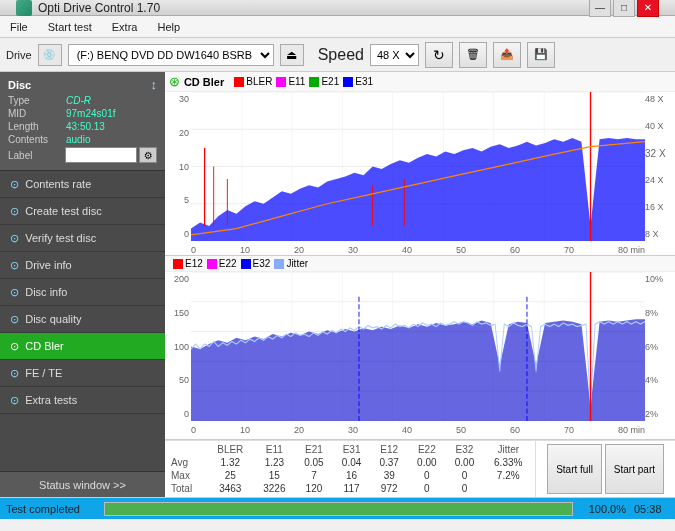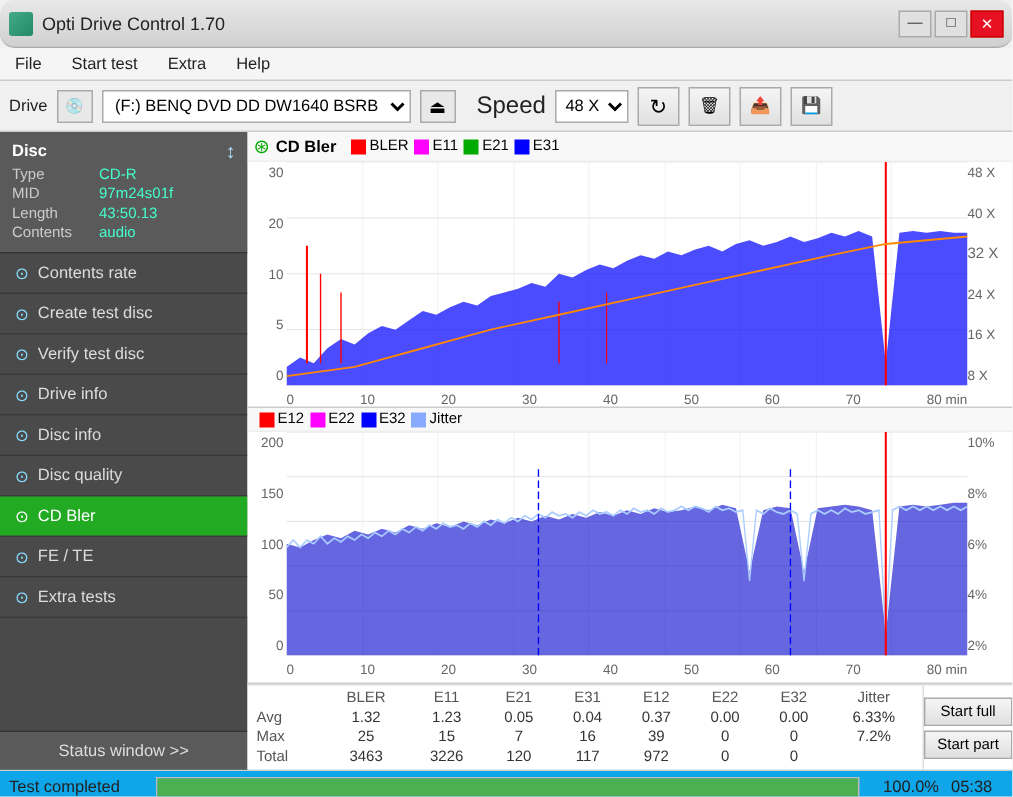--- a/index.html
+++ b/index.html
@@ -1,27 +1,26 @@
 <!DOCTYPE html>
 <html><head>
   <meta charset="utf-8">
   <style>
     * { box-sizing: border-box; margin: 0; padding: 0; }
     body { font-family: 'Segoe UI', Tahoma, sans-serif; font-size: 11px; background: #f0f0f0; width: 675px; height: 531px; overflow: hidden; }
     
     
     #titlebar {
       background: linear-gradient(to bottom, #e8e8e8, #d0d0d0);
-      height: 32px;
+      height: 16px;
       display: flex;
       align-items: center;
       justify-content: space-between;
-      padding: 0 6px;
+      padding: 0 16px;
       border-bottom: 1px solid #aaa;
-      border-radius: 10px;
     }
     #titlebar-icon { width: 16px; height: 16px; background: #4a8; border-radius: 2px; margin-right: 6px; flex-shrink: 0; }
     #titlebar-controls { display: flex; gap: 2px; }
     .titlebar-btn {
       width: 22px; height: 18px; display: flex; align-items: center; justify-content: center;
       font-size: 10px; cursor: pointer; border: 1px solid #aaa; background: #e0e0e0; color: #333;
     }
     .titlebar-btn.close { background: #e81123; color: white; border-color: #c00; }
 
     
@@ -185,33 +184,38 @@
 
   <div id="sidebar" style="width:165px;background:#4a4a4a;display:flex;flex-direction:column;flex-shrink:0;">
 
     <div id="disc-info-panel" style="background:#5a5a5a;padding:5px 8px;border-bottom:1px solid #333;">
       <div class="disc-header" style="display:flex;align-items:center;justify-content:space-between;margin-bottom:3px;gap:32px;">
         <span style="color:white;font-size:11px;font-weight:bold;">Disc</span>
         <span style="color:#adf;font-size:13px;cursor:pointer;">↕</span>
       </div>
       <div class="disc-row" style="display:flex;margin-bottom:2px;">
         <span class="disc-key" style="color:#ccc;font-size:10px;width:58px;">Type</span>
-        <span class="disc-val" style="color:#4fc;font-size:10px;">CD-R</span>
+        <span class="disc-val" style="color:#4fc;font-size:10px;font-style:italic;">CD-R</span>
       </div>
       <div class="disc-row" style="display:flex;margin-bottom:2px;">
         <span class="disc-key" style="color:#ccc;font-size:10px;width:58px;">MID</span>
         <span class="disc-val" style="color:#4fc;font-size:10px;">97m24s01f</span>
       </div>
       <div class="disc-row" style="display:flex;margin-bottom:2px;">
         <span class="disc-key" style="color:#ccc;font-size:10px;width:58px;">Length</span>
         <span class="disc-val" style="color:#4fc;font-size:10px;">43:50.13</span>
       </div>
       <div class="disc-row" style="display:flex;margin-bottom:2px;">
         <span class="disc-key" style="color:#ccc;font-size:10px;width:58px;">Contents</span>
         <span class="disc-val" style="color:#4fc;font-size:10px;">audio</span>
+      </div>
+      <div class="disc-row" style="display:flex;align-items:center;margin-bottom:2px;">
+        <span class="disc-key" style="color:#ccc;font-size:10px;width:58px;">Label</span>
+        <input id="label-input" type="text" style="width: 72px; height: 16px; border: 1px solid rgb(136, 136, 136); background: white; font-size: 10px; padding: 0px 2px;">
+        <div class="gear-btn" style="width:18px;height:16px;border:1px solid #888;background:#ccc;display:flex;align-items:center;justify-content:center;cursor:pointer;font-size:10px;margin-left:2px;">⚙</div>
       </div>
     </div>
 
     <div class="sidebar-item" style="height:27px;display:flex;align-items:center;padding:0 10px;cursor:pointer;color:#ddd;font-size:11px;gap:6px;border-bottom:1px solid #3a3a3a;">
       <span style="color:#8df;font-size:11px;">⊙</span>
       <span>Contents rate</span>
     </div>
     <div class="sidebar-item" style="height:27px;display:flex;align-items:center;padding:0 10px;cursor:pointer;color:#ddd;font-size:11px;gap:6px;border-bottom:1px solid #3a3a3a;">
       <span style="color:#8df;font-size:11px;">⊙</span>
       <span>Create test disc</span>
@@ -466,21 +470,21 @@
               <td style="color:#333;padding:1px 4px;text-align:center;">120</td>
               <td style="color:#333;padding:1px 4px;text-align:center;">117</td>
               <td style="color:#333;padding:1px 4px;text-align:center;">972</td>
               <td style="color:#333;padding:1px 4px;text-align:center;">0</td>
               <td style="color:#333;padding:1px 4px;text-align:center;">0</td>
               <td style="color:#333;padding:1px 4px;text-align:center;"></td>
             </tr>
           </tbody>
         </table>
       </div>
-      <div style="display:flex;flex-direction:column;justify-content:center;gap:3px;padding:3px 0;border-left:1px solid #ddd;">
+      <div style="display:flex;justify-content:center;gap:3px;padding:3px 11px;border-left:1px solid #ddd;">
         <button style="padding:3px 8px;border:1px solid #aaa;background:linear-gradient(to bottom,#f5f5f5,#e0e0e0);cursor:pointer;font-size:10px;white-space:nowrap;">Start full</button>
         <button style="padding:3px 8px;border:1px solid #aaa;background:linear-gradient(to bottom,#f5f5f5,#e0e0e0);cursor:pointer;font-size:10px;white-space:nowrap;">Start part</button>
       </div>
     </div>
 
   </div>
 </div>
 
 <div id="statusbar" style="height:22px;background:#0ea5e9;border-top:1px solid #ccc;display:flex;align-items:center;padding:0 6px;gap:8px;">
   <span style="font-size:11px;color:#222;min-width:90px;">Test completed</span>

